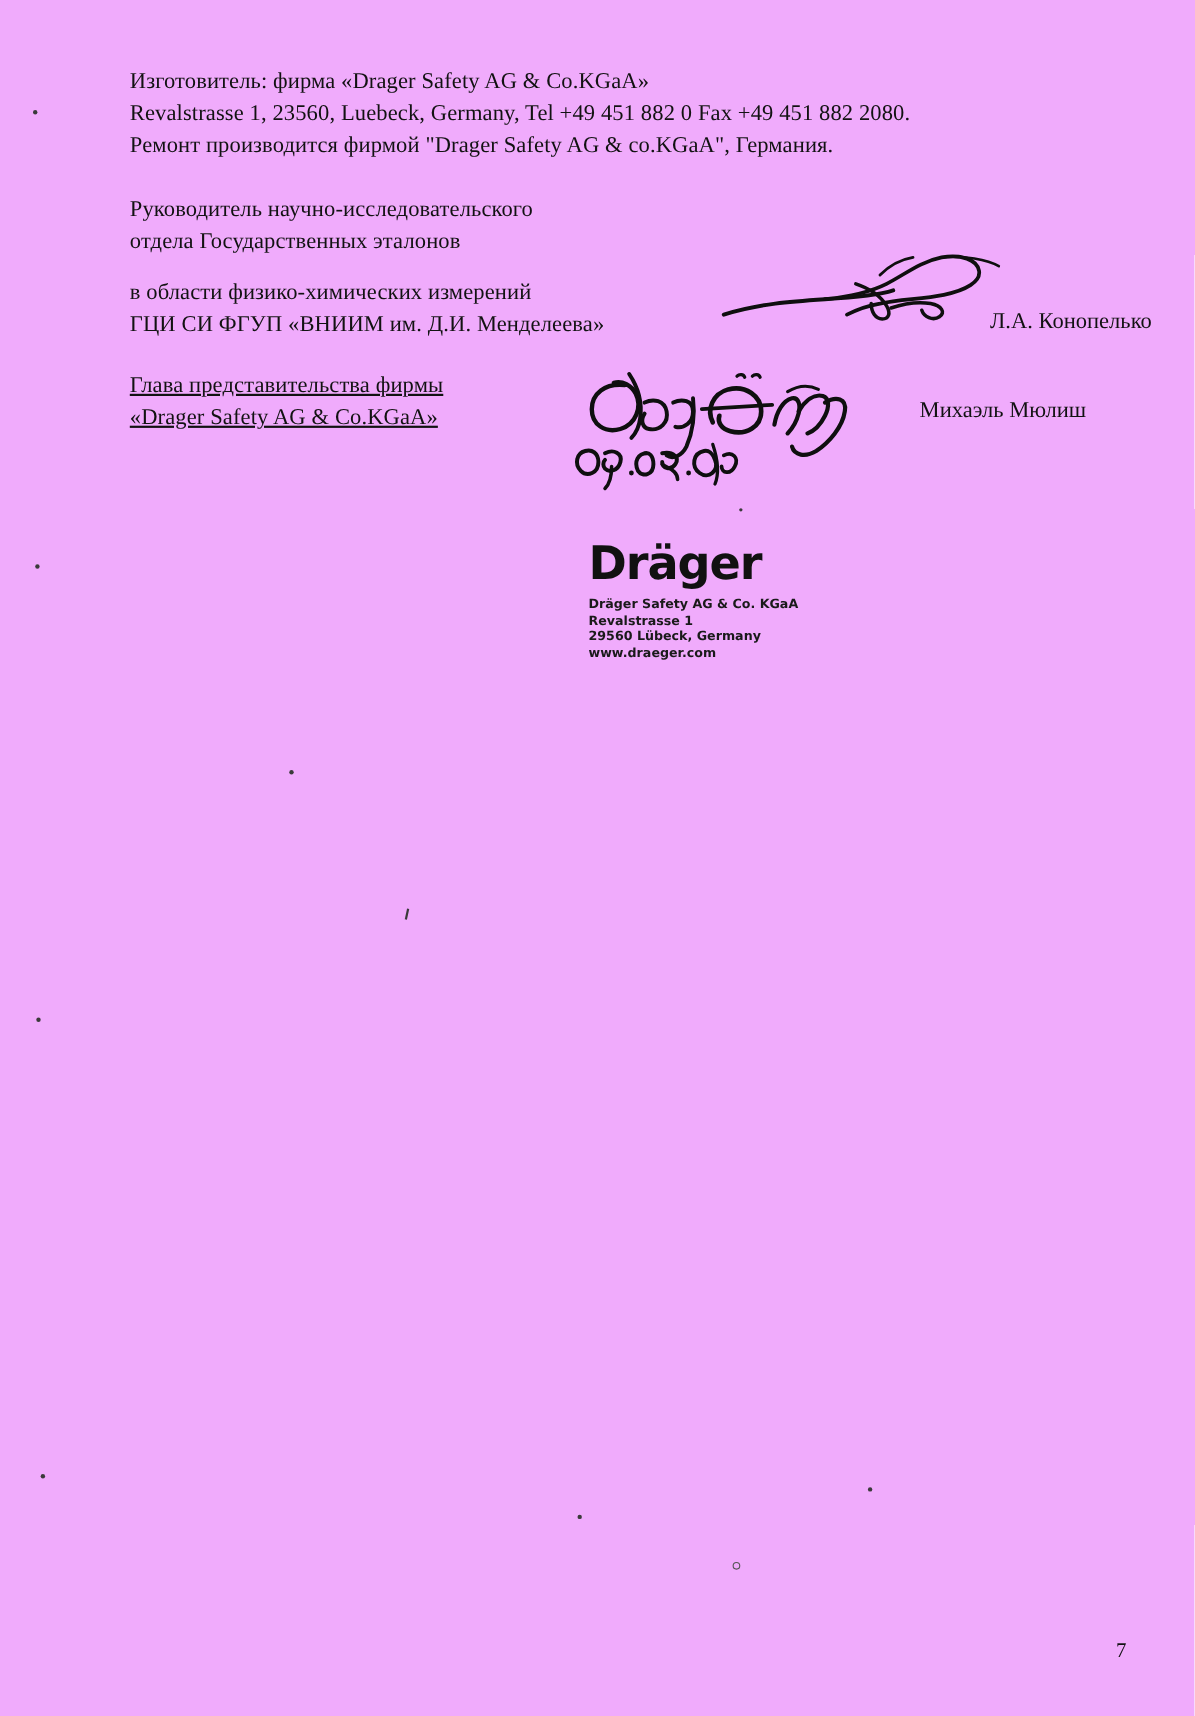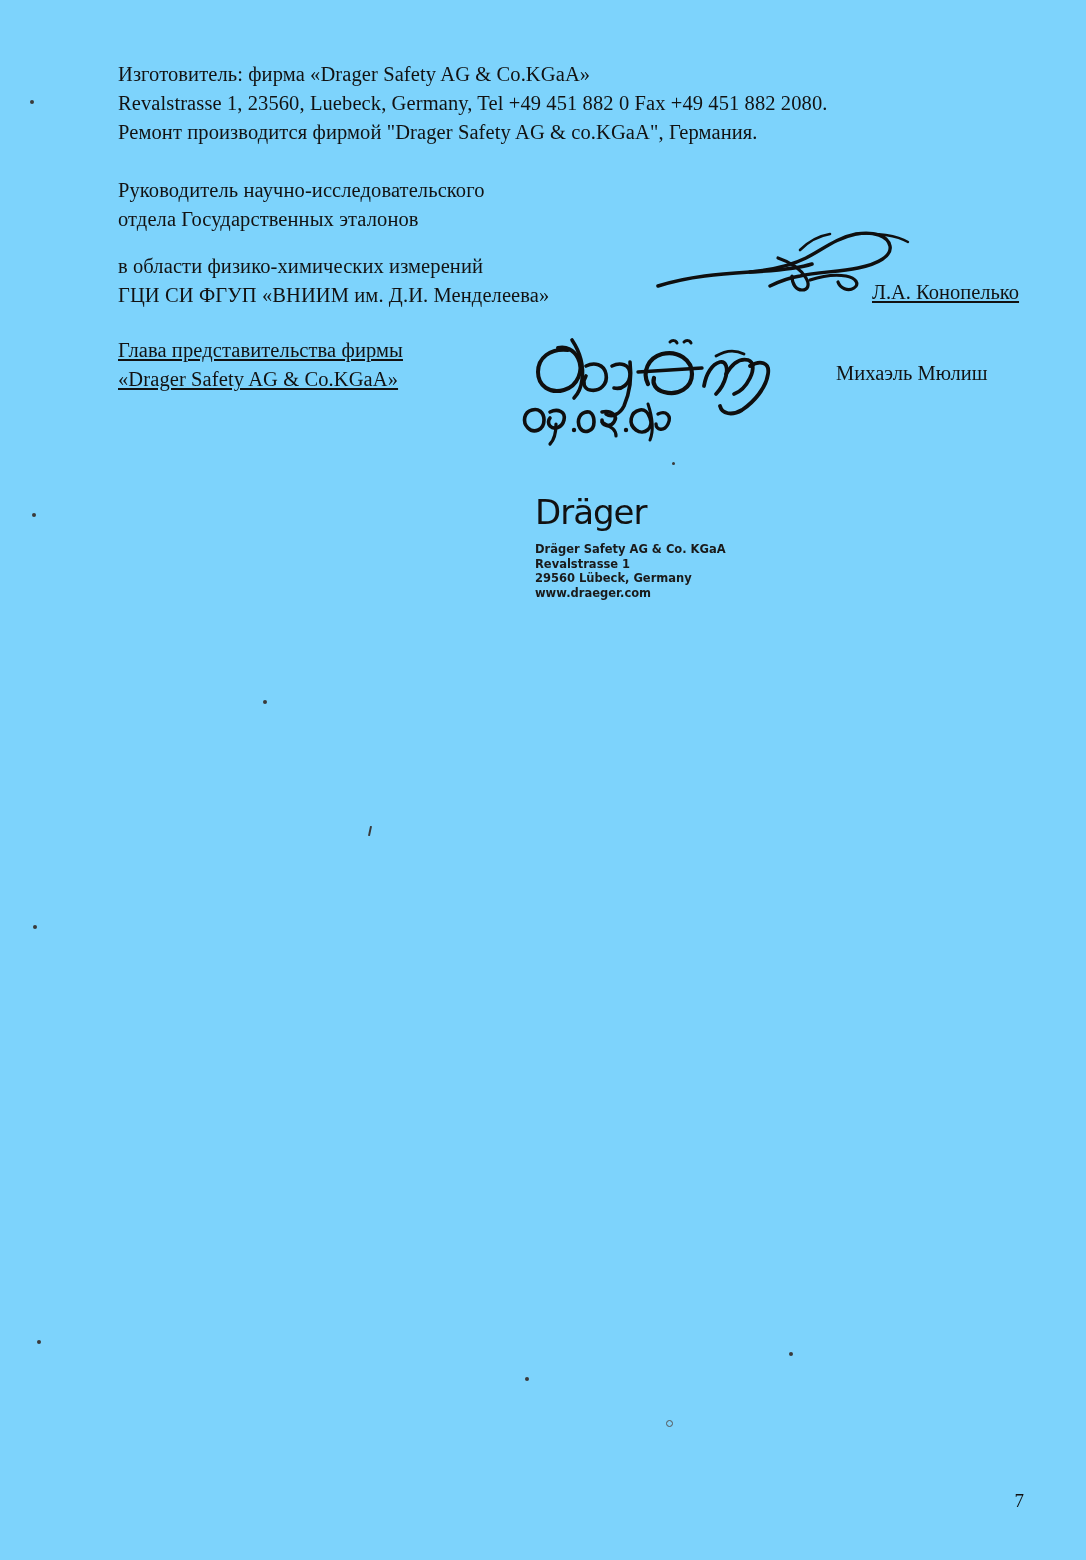--- a/index.html
+++ b/index.html
@@ -12,21 +12,21 @@
     height: 1560px;
     position: relative;
     font-family: "Liberation Serif", serif;
     color: #111;
     overflow: hidden;
   }
 
   .page {
     position: absolute;
     inset: 0;
-    background: #7dd3fc;
+    background: #f0abfc;
   }
 
   
   .block {
     position: absolute;
     font-size: 20.5px;
     line-height: 29px;
     letter-spacing: 0.1px;
     white-space: pre;
     color: #121212;
@@ -42,42 +42,42 @@
   
   #role2 { left: 118px; top: 336px; text-decoration: underline; }
 
   .name {
     position: absolute;
     font-size: 20.5px;
     line-height: 29px;
     white-space: pre;
     color: #121212;
   }
-  #name1 { left: 872px; top: 278px; text-decoration: underline; }
+  #name1 { left: 900px; top: 278px; }
   #name2 { left: 836px; top: 359px; }
 
   
   .sig {
     position: absolute;
     pointer-events: none;
   }
   #sig1 { left: 650px; top: 228px; }
   #sig2 { left: 520px; top: 332px; }
   #sigdate { left: 516px; top: 396px; }
 
   
   .stamp {
     position: absolute;
     left: 535px;
     top: 494px;
   }
   .stamp-logo {
     font-family: "DejaVu Sans", sans-serif;
-    font-weight: 400;
-    font-size: 34px;
+    font-weight: 700;
+    font-size: 42px;
     letter-spacing: -1px;
     color: #111;
     line-height: 36px;
     filter: blur(0.25px);
   }
   .stamp-lines {
     margin-top: 12px;
     font-family: "DejaVu Sans", sans-serif;
     font-weight: 700;
     font-size: 11.5px;

